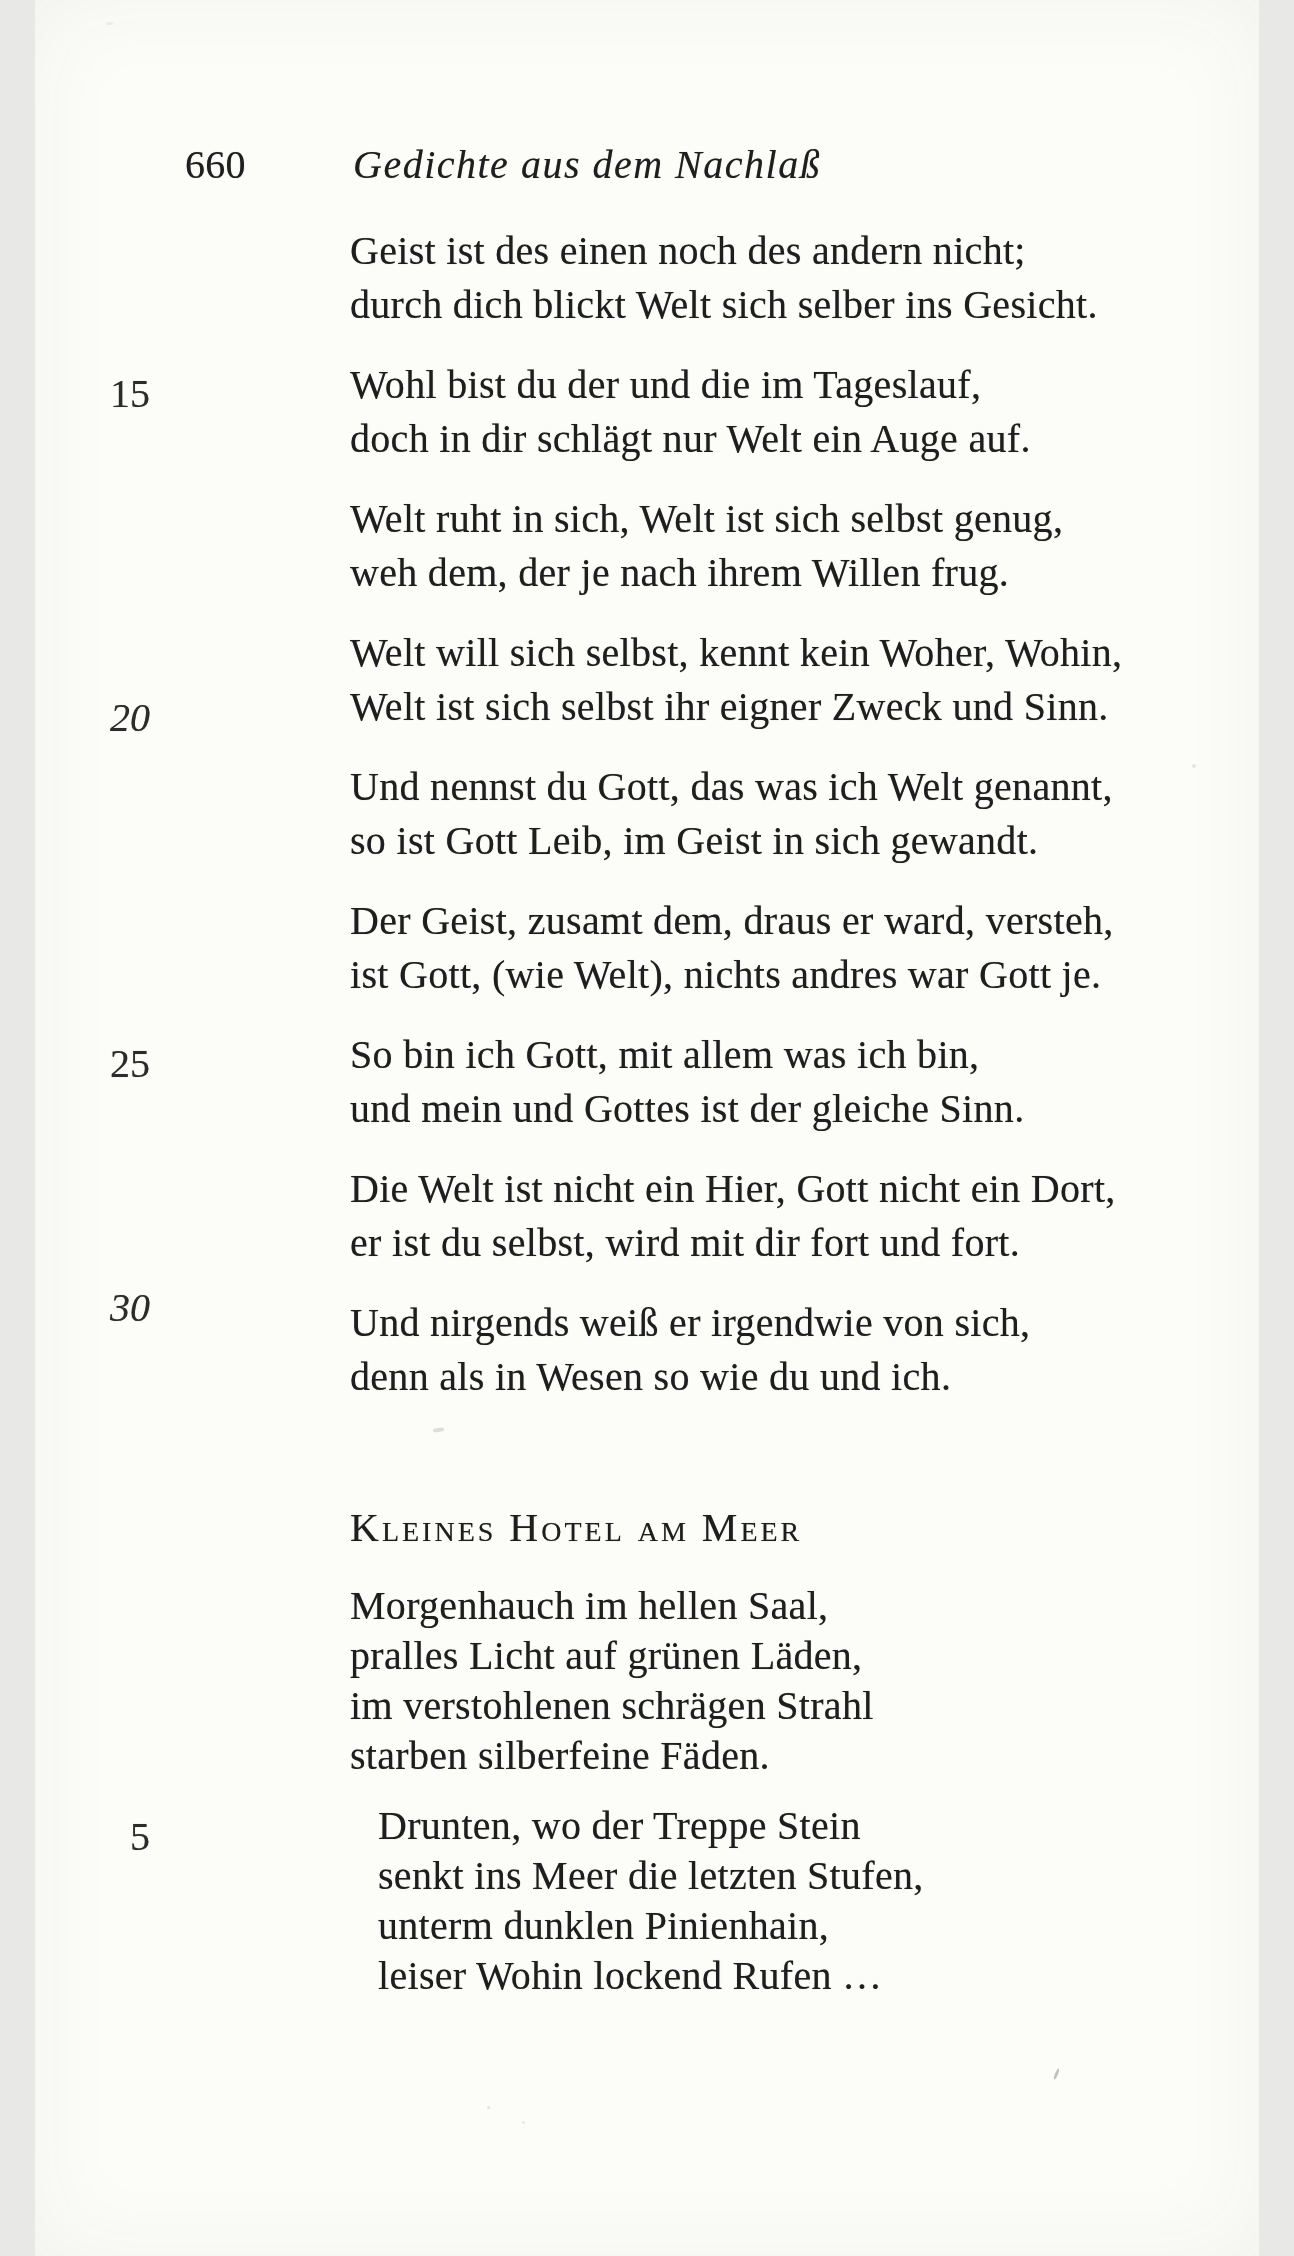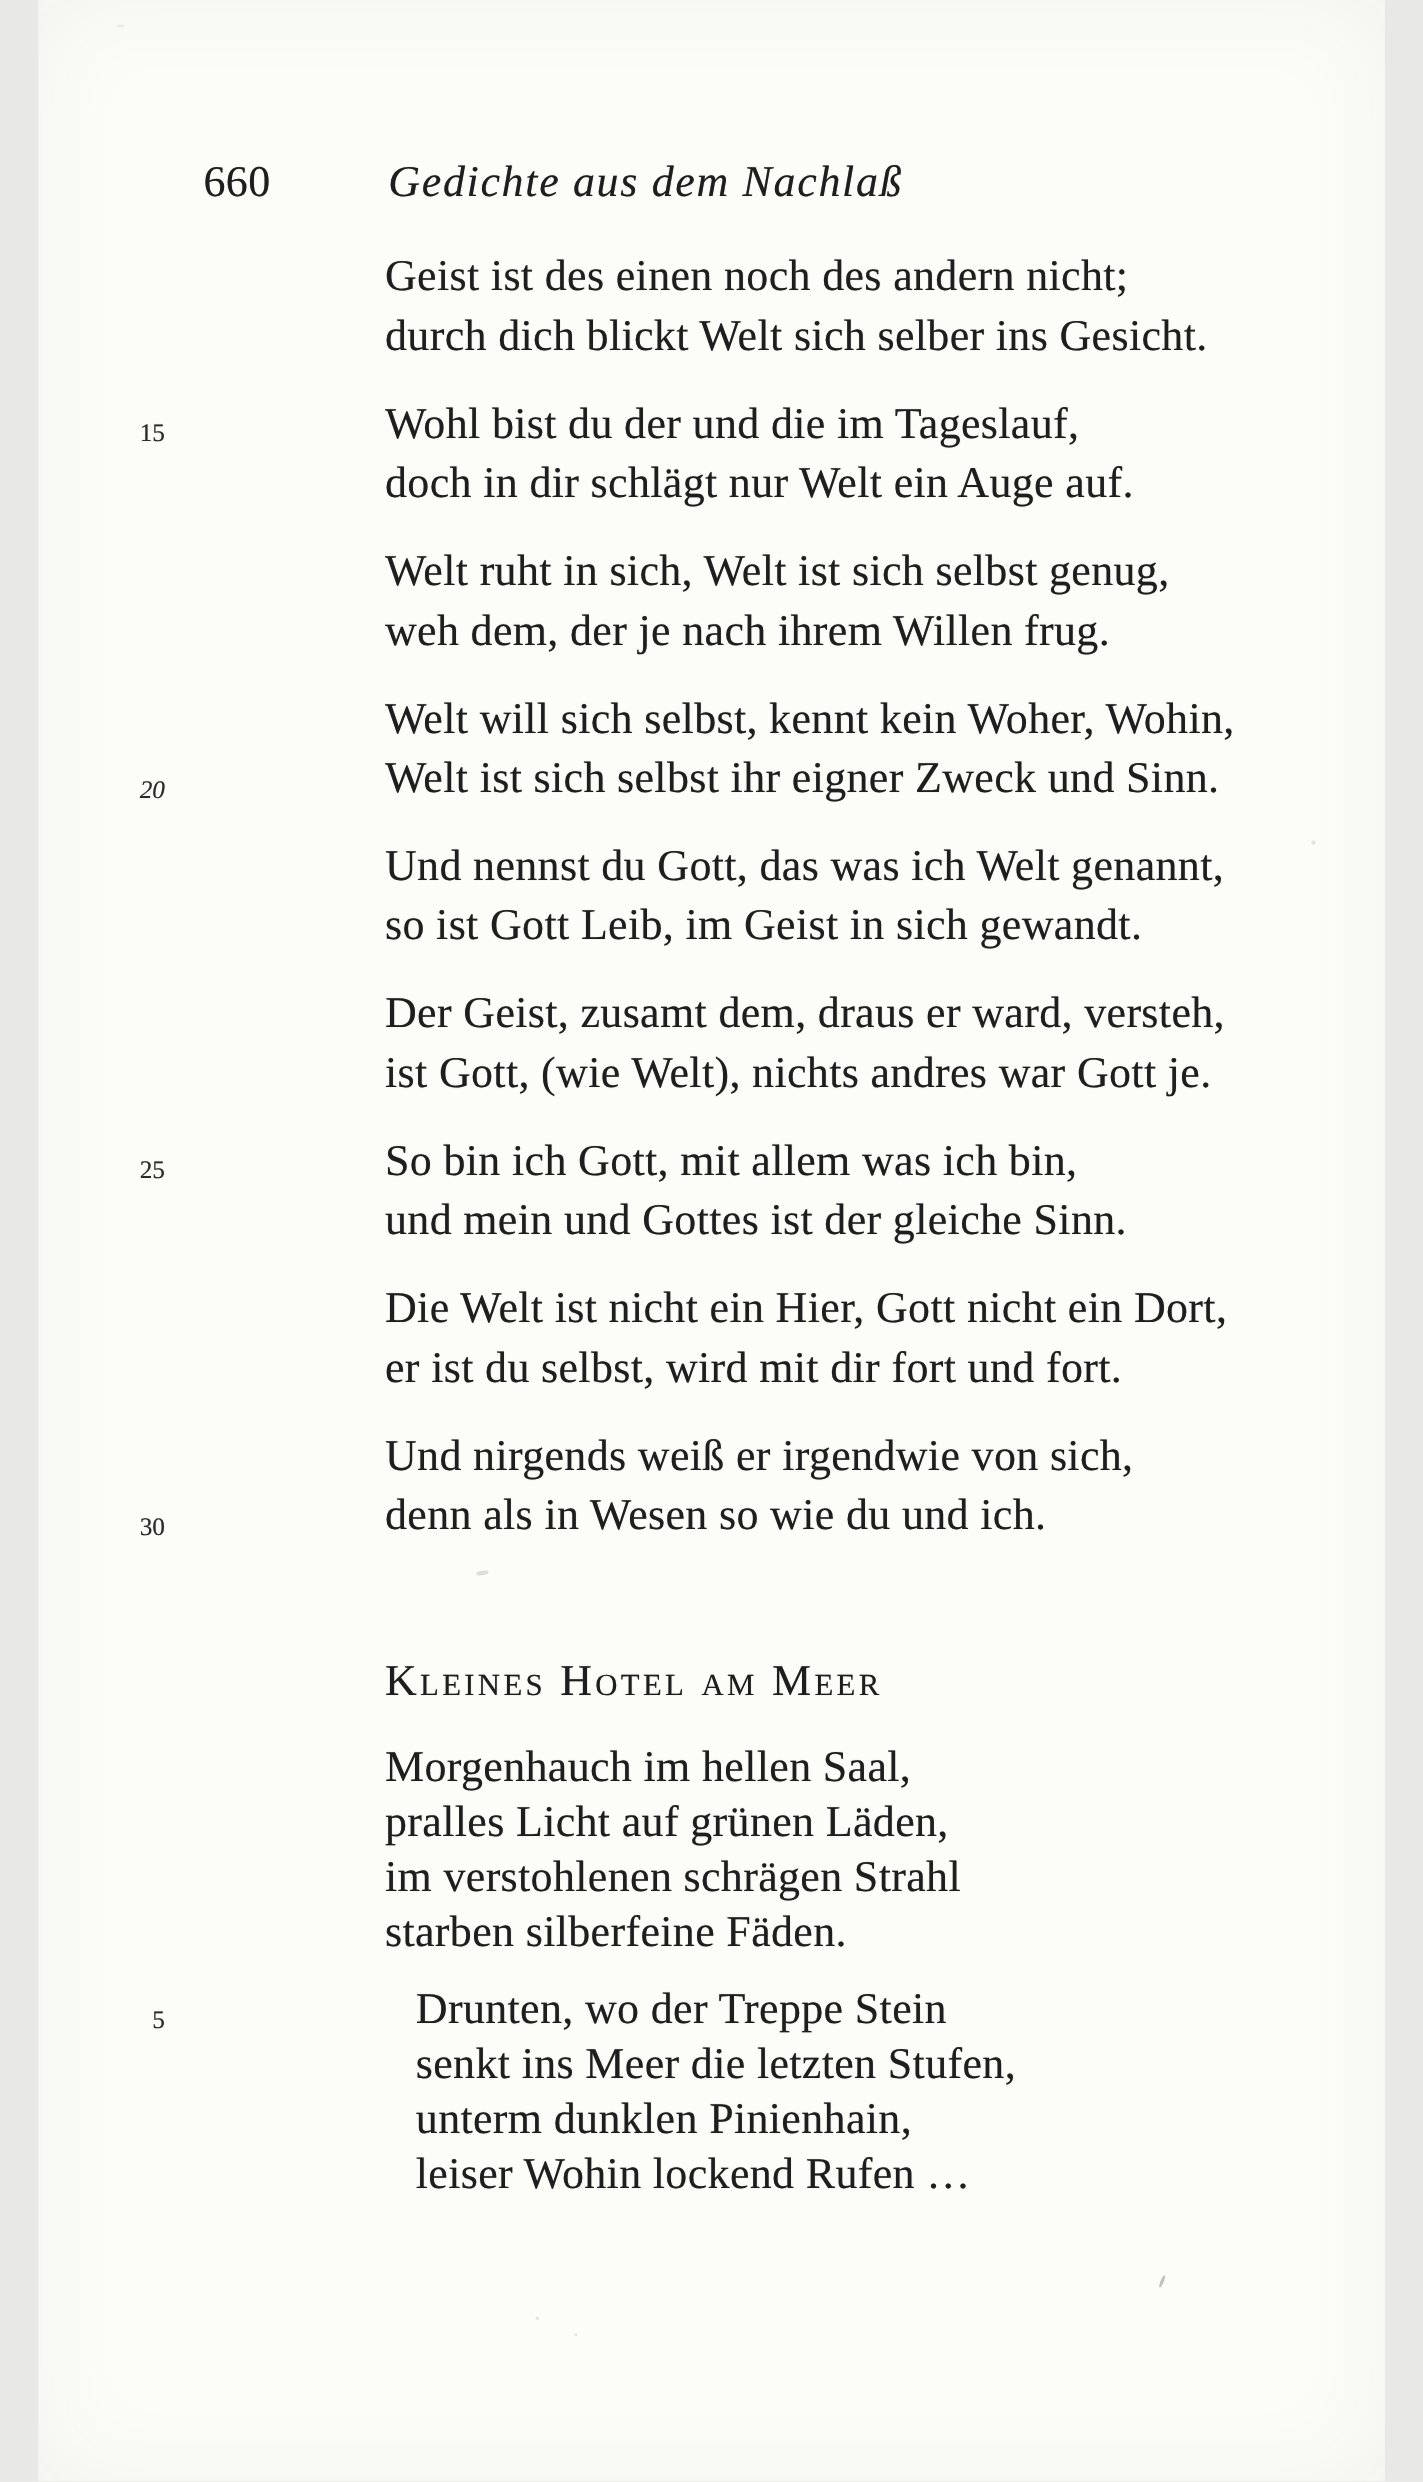--- a/index.html
+++ b/index.html
@@ -30,31 +30,31 @@
   .quatrain .pline{line-height:50px;}
   .poem-title{
     left:315px;top:1506px;line-height:44px;
     font-variant:small-caps;
     letter-spacing:3px;
   }
   .margin-num{
     position:absolute;
     left:0;width:115px;
     text-align:right;
-    font-size:23px;line-height:32px;
+    font-size:40px;line-height:32px;
     color:#2b2b2b;
     text-shadow:0 0 0.7px rgba(30,30,30,0.5);
     font-variant-numeric:oldstyle-nums;
     font-feature-settings:"onum" 1;
   }
   
   #c0{top:224px;} #c1{top:358px;} #c2{top:492px;} #c3{top:626px;}
   #c4{top:760px;} #c5{top:894px;} #c6{top:1028px;} #c7{top:1162px;} #c8{top:1296px;}
   #s0{top:1581px;} #s1{top:1801px;margin-left:28px;}
-  #n15{top:378px;} #n20{top:702px;font-style:italic;} #n25{top:1048px;} #n30{top:1372px;} #n5{top:1821px;}
+  #n15{top:378px;} #n20{top:702px;font-style:italic;} #n25{top:1048px;} #n30{top:1292px;font-style:italic;} #n5{top:1821px;}
   
   .speck{position:absolute;border-radius:50%;background:rgba(40,38,34,0.8);}
   .speck.a1{left:71px;top:22px;width:7px;height:3px;opacity:0.08;}
   .speck.a2{left:1157px;top:764px;width:4px;height:4px;opacity:0.14;}
   .speck.a3{left:398px;top:1428px;width:11px;height:4px;opacity:0.18;transform:rotate(-8deg);border-radius:40%;}
   .speck.a4{left:1020px;top:2068px;width:3px;height:12px;opacity:0.35;transform:rotate(22deg);}
   .speck.a5{left:452px;top:2106px;width:3px;height:3px;opacity:0.15;}
   .speck.a6{left:487px;top:2121px;width:3px;height:3px;opacity:0.12;}
   .speck.a7{left:1269px;top:2188px;width:4px;height:4px;opacity:0.2;}
 </style>

